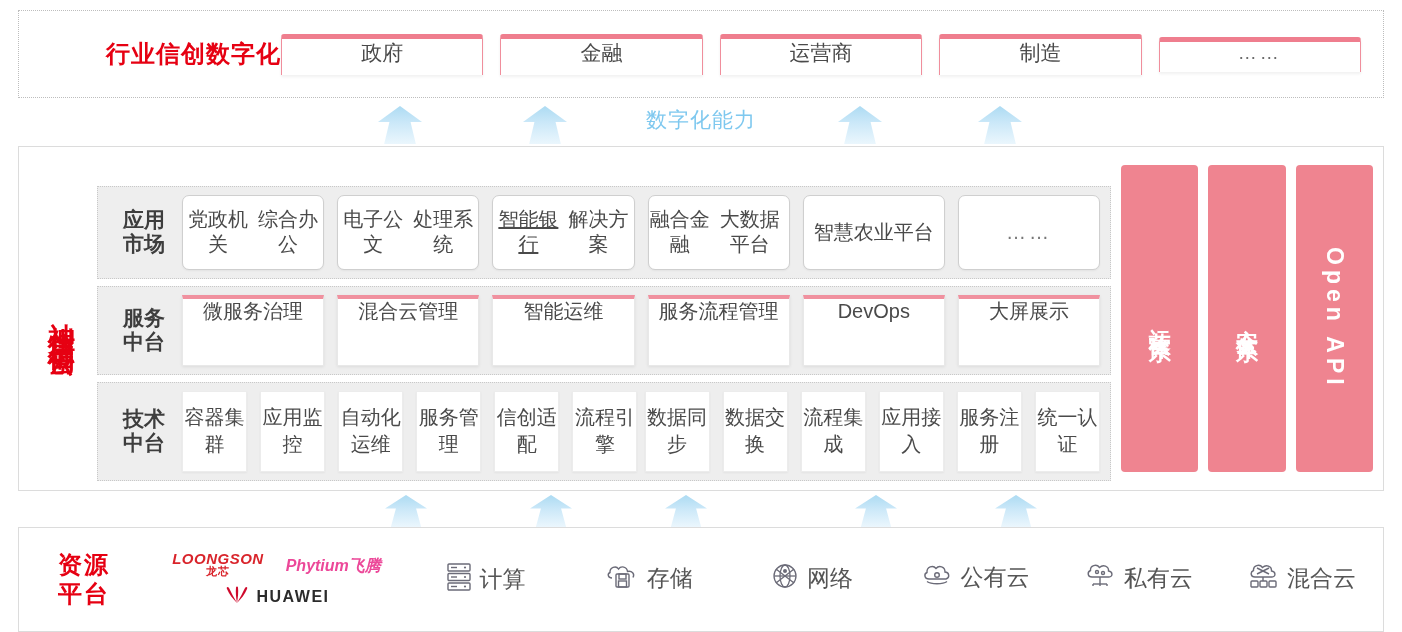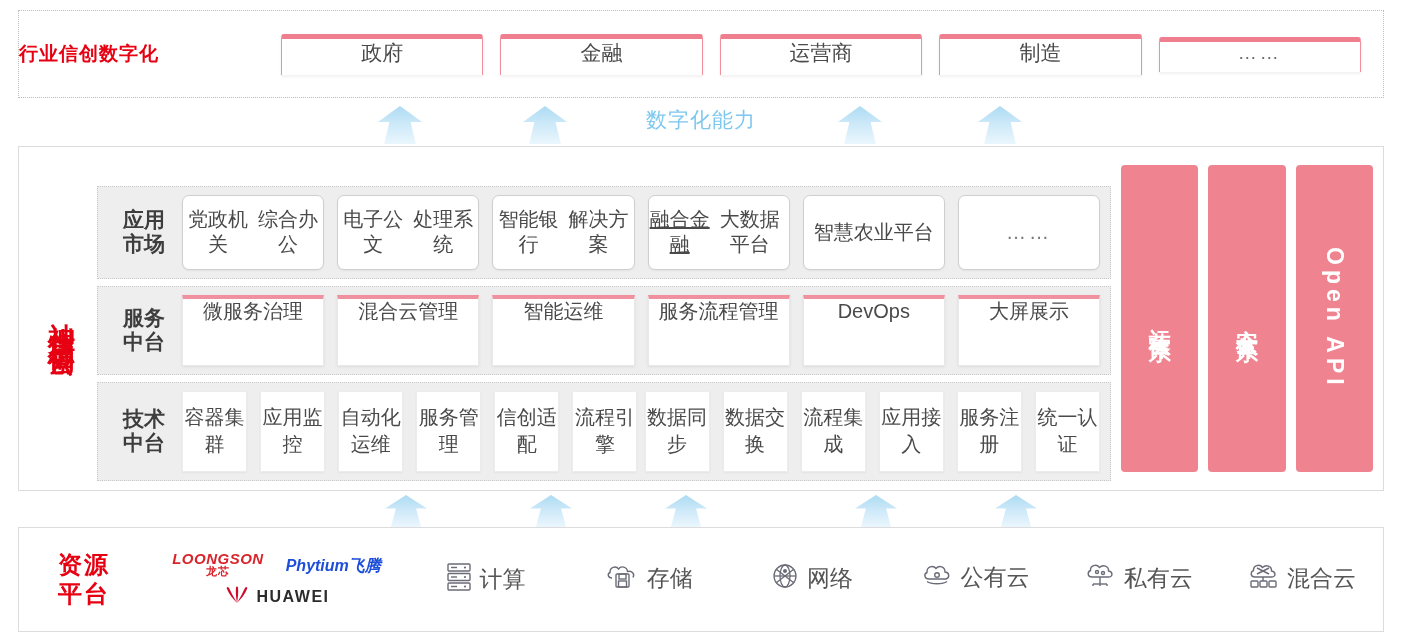--- a/index.html
+++ b/index.html
@@ -16,22 +16,22 @@
   .industry-band {
     position: absolute;
     left: 18px; top: 10px;
     width: 1366px; height: 88px;
     border: 1px dotted #bdbdbd;
     display: flex;
     align-items: center;
   }
   .industry-title {
     width: 262px;
-    text-align: left;
-    font-size: 19px;
+    text-align: right;
+    font-size: 24px;
     font-weight: bold;
     color: #e60012;
     letter-spacing: 1px;
     flex: none;
   }
   .industry-tabs {
     display: flex;
     flex: 1;
     gap: 17px;
     padding-right: 22px;
@@ -238,21 +238,21 @@
   .loongson { text-align: center; line-height: 1; }
   .loongson .en {
     font-size: 15px; font-weight: bold; font-style: italic;
     color: #d9242b; letter-spacing: .5px;
   }
   .loongson .cn {
     font-size: 11px; font-weight: bold; color: #d9242b; letter-spacing: 1px;
   }
   .phytium {
     font-size: 16px; font-weight: bold; font-style: italic;
-    color: #1d4ed8; letter-spacing: 0;
+    color: #ec4899; letter-spacing: 0;
   }
   .huawei { display: flex; align-items: center; gap: 7px; }
   .huawei .mark { display: block; }
   .huawei .name {
     font-size: 16px; font-weight: bold; color: #2b2b2b; letter-spacing: 1.5px;
   }
 
   .res-items { flex: 1; display: flex; align-items: flex-start; }
   .res-item {
     flex: 1;
@@ -296,25 +296,25 @@
           <div class="cards">
             <div class="card-app">
               <span style="display: block;">党政机关</span>
               <span style="display: block;">综合办公</span>
             </div>
             <div class="card-app">
               <span style="display: block;">电子公文</span>
               <span style="display: block;">处理系统</span>
             </div>
             <div class="card-app">
-              <span style="display: block;">智能银行</span>
+              <span style="display: block; text-decoration: underline;">智能银行</span>
               <span style="display: block;">解决方案</span>
             </div>
             <div class="card-app">
-              <span style="display: block; text-decoration: underline;">融合金融</span>
+              <span style="display: block;">融合金融</span>
               <span style="display: block;">大数据平台</span>
             </div>
             <div class="card-app">
               <span style="display: block;">智慧农业</span>
               <span style="display: block;">平台</span>
             </div>
             <div class="card-app dots">……</div>
           </div>
         </div>
         <div class="layer svc">

